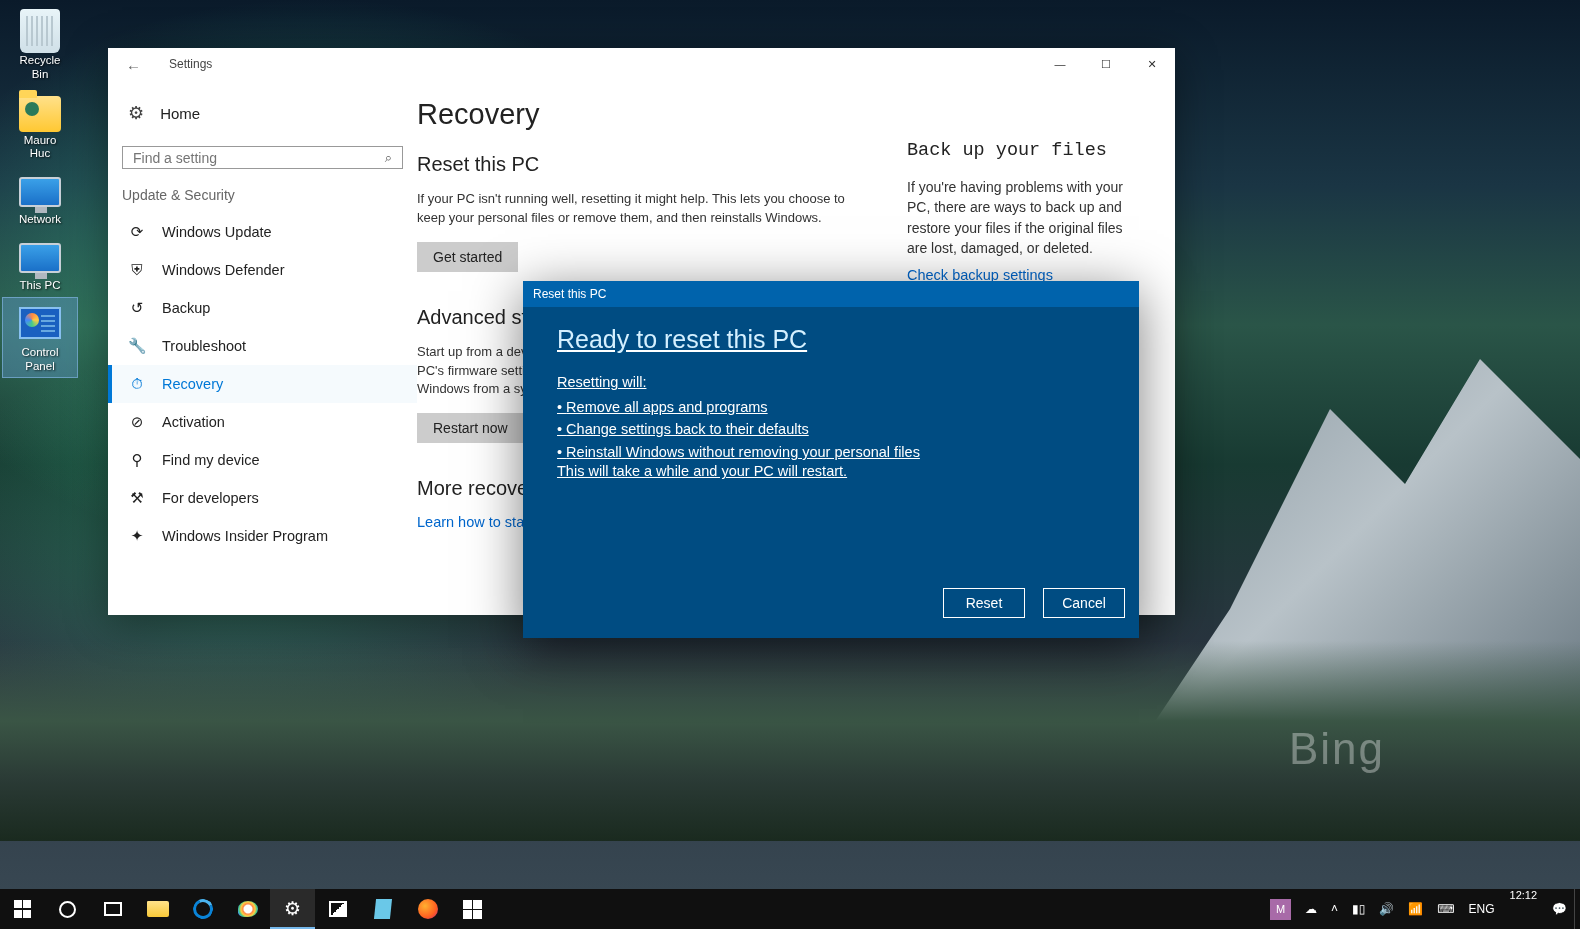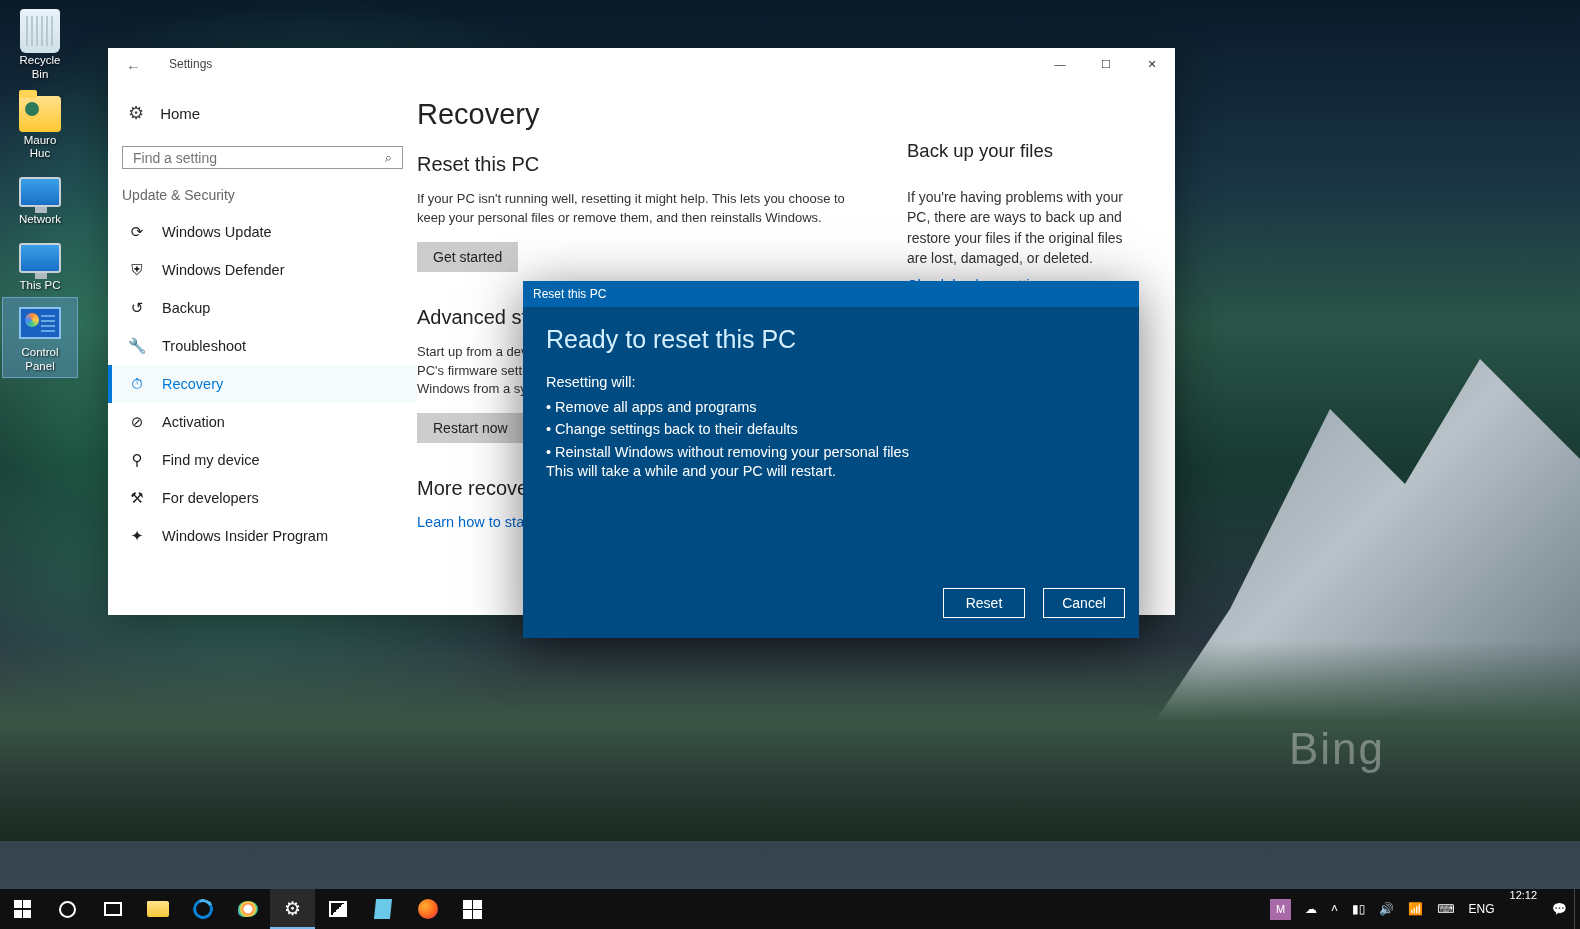--- a/index.html
+++ b/index.html
@@ -74,30 +74,30 @@
   .nav-item .ico { width: 18px; text-align: center; font-size: 15px; color: inherit; }
   .main { flex: 1; padding: 18px 0 0 0; overflow: auto; }
   .page-title { font-size: 29px; font-weight: 350; color: #222; margin-bottom: 22px; }
   .main-content { display: flex; gap: 60px; }
   .main-left { width: 430px; }
   .section-h { font-size: 20px; font-weight: 400; color: #222; margin-bottom: 14px; }
   .section-p { font-size: 13px; color: #333; line-height: 1.45; margin-bottom: 14px; }
   .gray-btn { background: #ccc; border: none; padding: 7px 16px; font-size: 14px; cursor: pointer; margin-bottom: 34px; color:#222; }
   .link { color: #0066cc; font-size: 14.5px; cursor: pointer; }
   .main-right { width: 230px; }
-  .right-h { font-size: 18.5px; color: #222; margin-bottom: 25px; font-weight:400; }
+  .right-h { font-size: 18.5px; color: #222; margin-bottom: 16px; font-weight:400;font-family:Liberation Mono, monospace; }
   .right-p { font-size: 14px; color: #333; line-height: 1.45; margin-bottom: 9px; }
 
   
   .reset-dialog {
     position: absolute; left: 523px; top: 281px; width: 616px; height: 357px;
     background: #004c82; color: #fff; box-shadow: 0 10px 50px rgba(0,0,0,0.5);
   }
   .dlg-titlebar { height: 26px; background: #0063ac; display: flex; align-items: center; padding: 0 10px; font-size: 12px; }
-  .dlg-body { padding: 18px 23px; }
+  .dlg-body { padding: 18px 34px; text-decoration: underline; }
   .dlg-h { font-size: 25px; font-weight: 350; margin-bottom: 20px; color:#d4f0ff; }
   .dlg-sub { font-size: 14.5px; margin-bottom: 6px; }
   .dlg-body ul { list-style: none; margin-bottom: 0; }
   .dlg-body li { font-size: 14.5px; line-height: 1.55; }
   .dlg-body li:before { content: "• "; }
   .dlg-note { font-size: 14.5px; }
   .dlg-buttons { position: absolute; bottom: 20px; right: 14px; display: flex; gap: 18px; }
   .dlg-btn { width: 82px; height: 30px; background: transparent; border: 1.5px solid #fff; color: #fff; font-size: 14px; cursor: pointer; }
 
   

